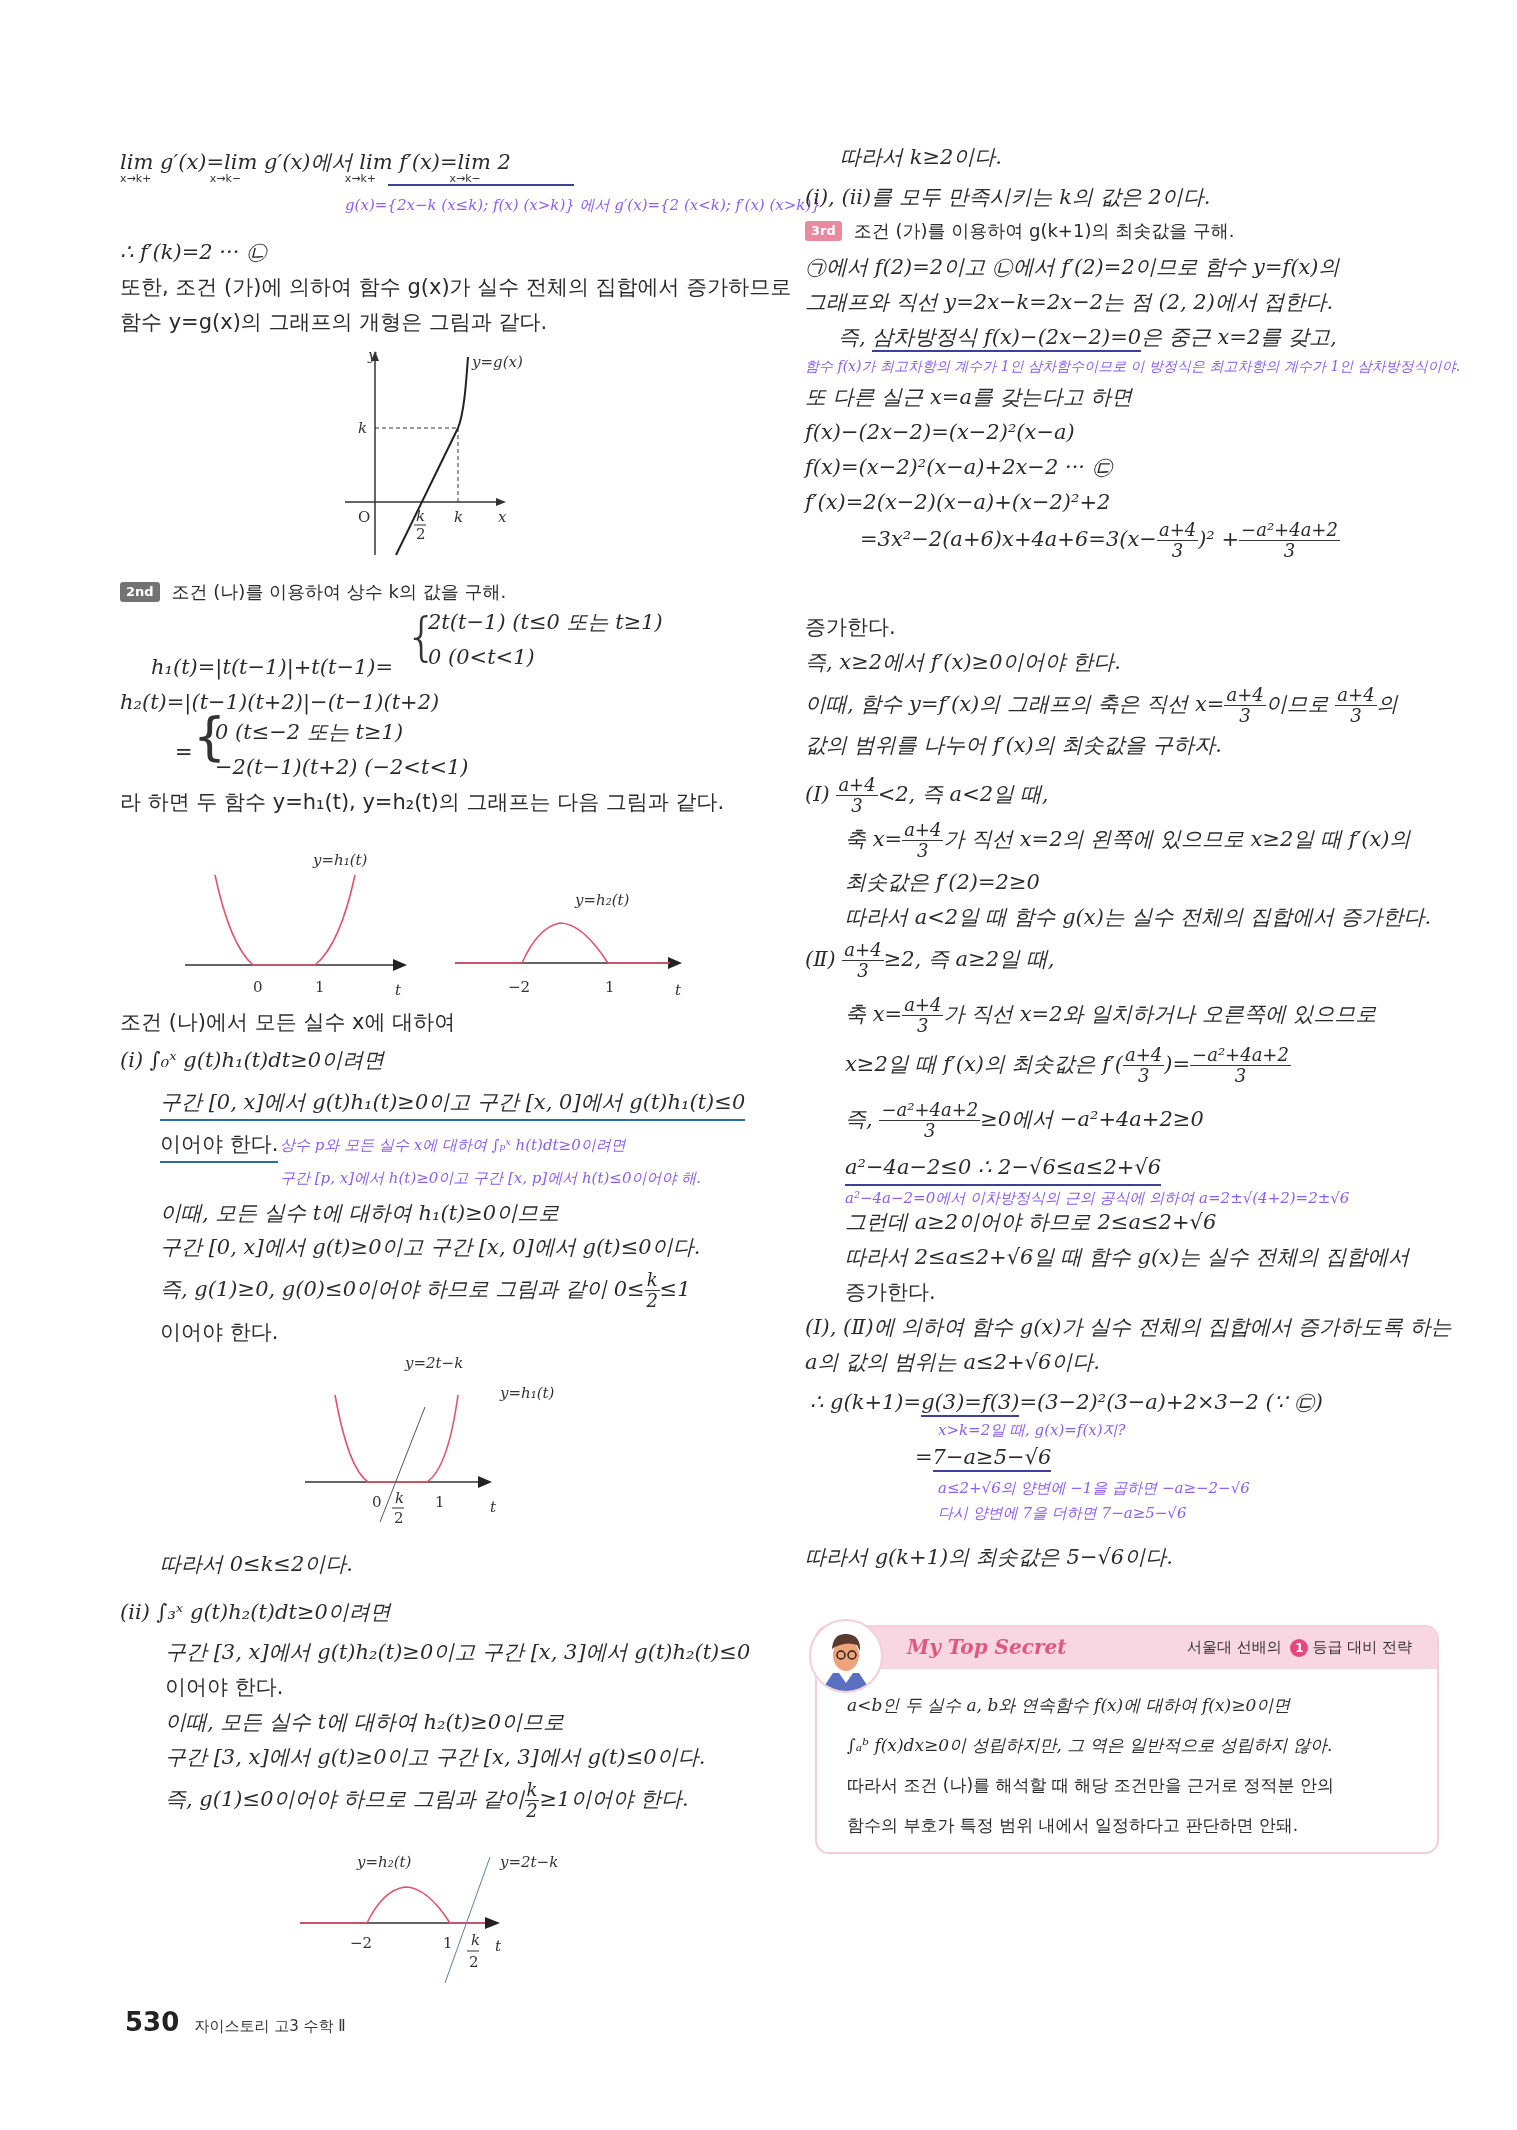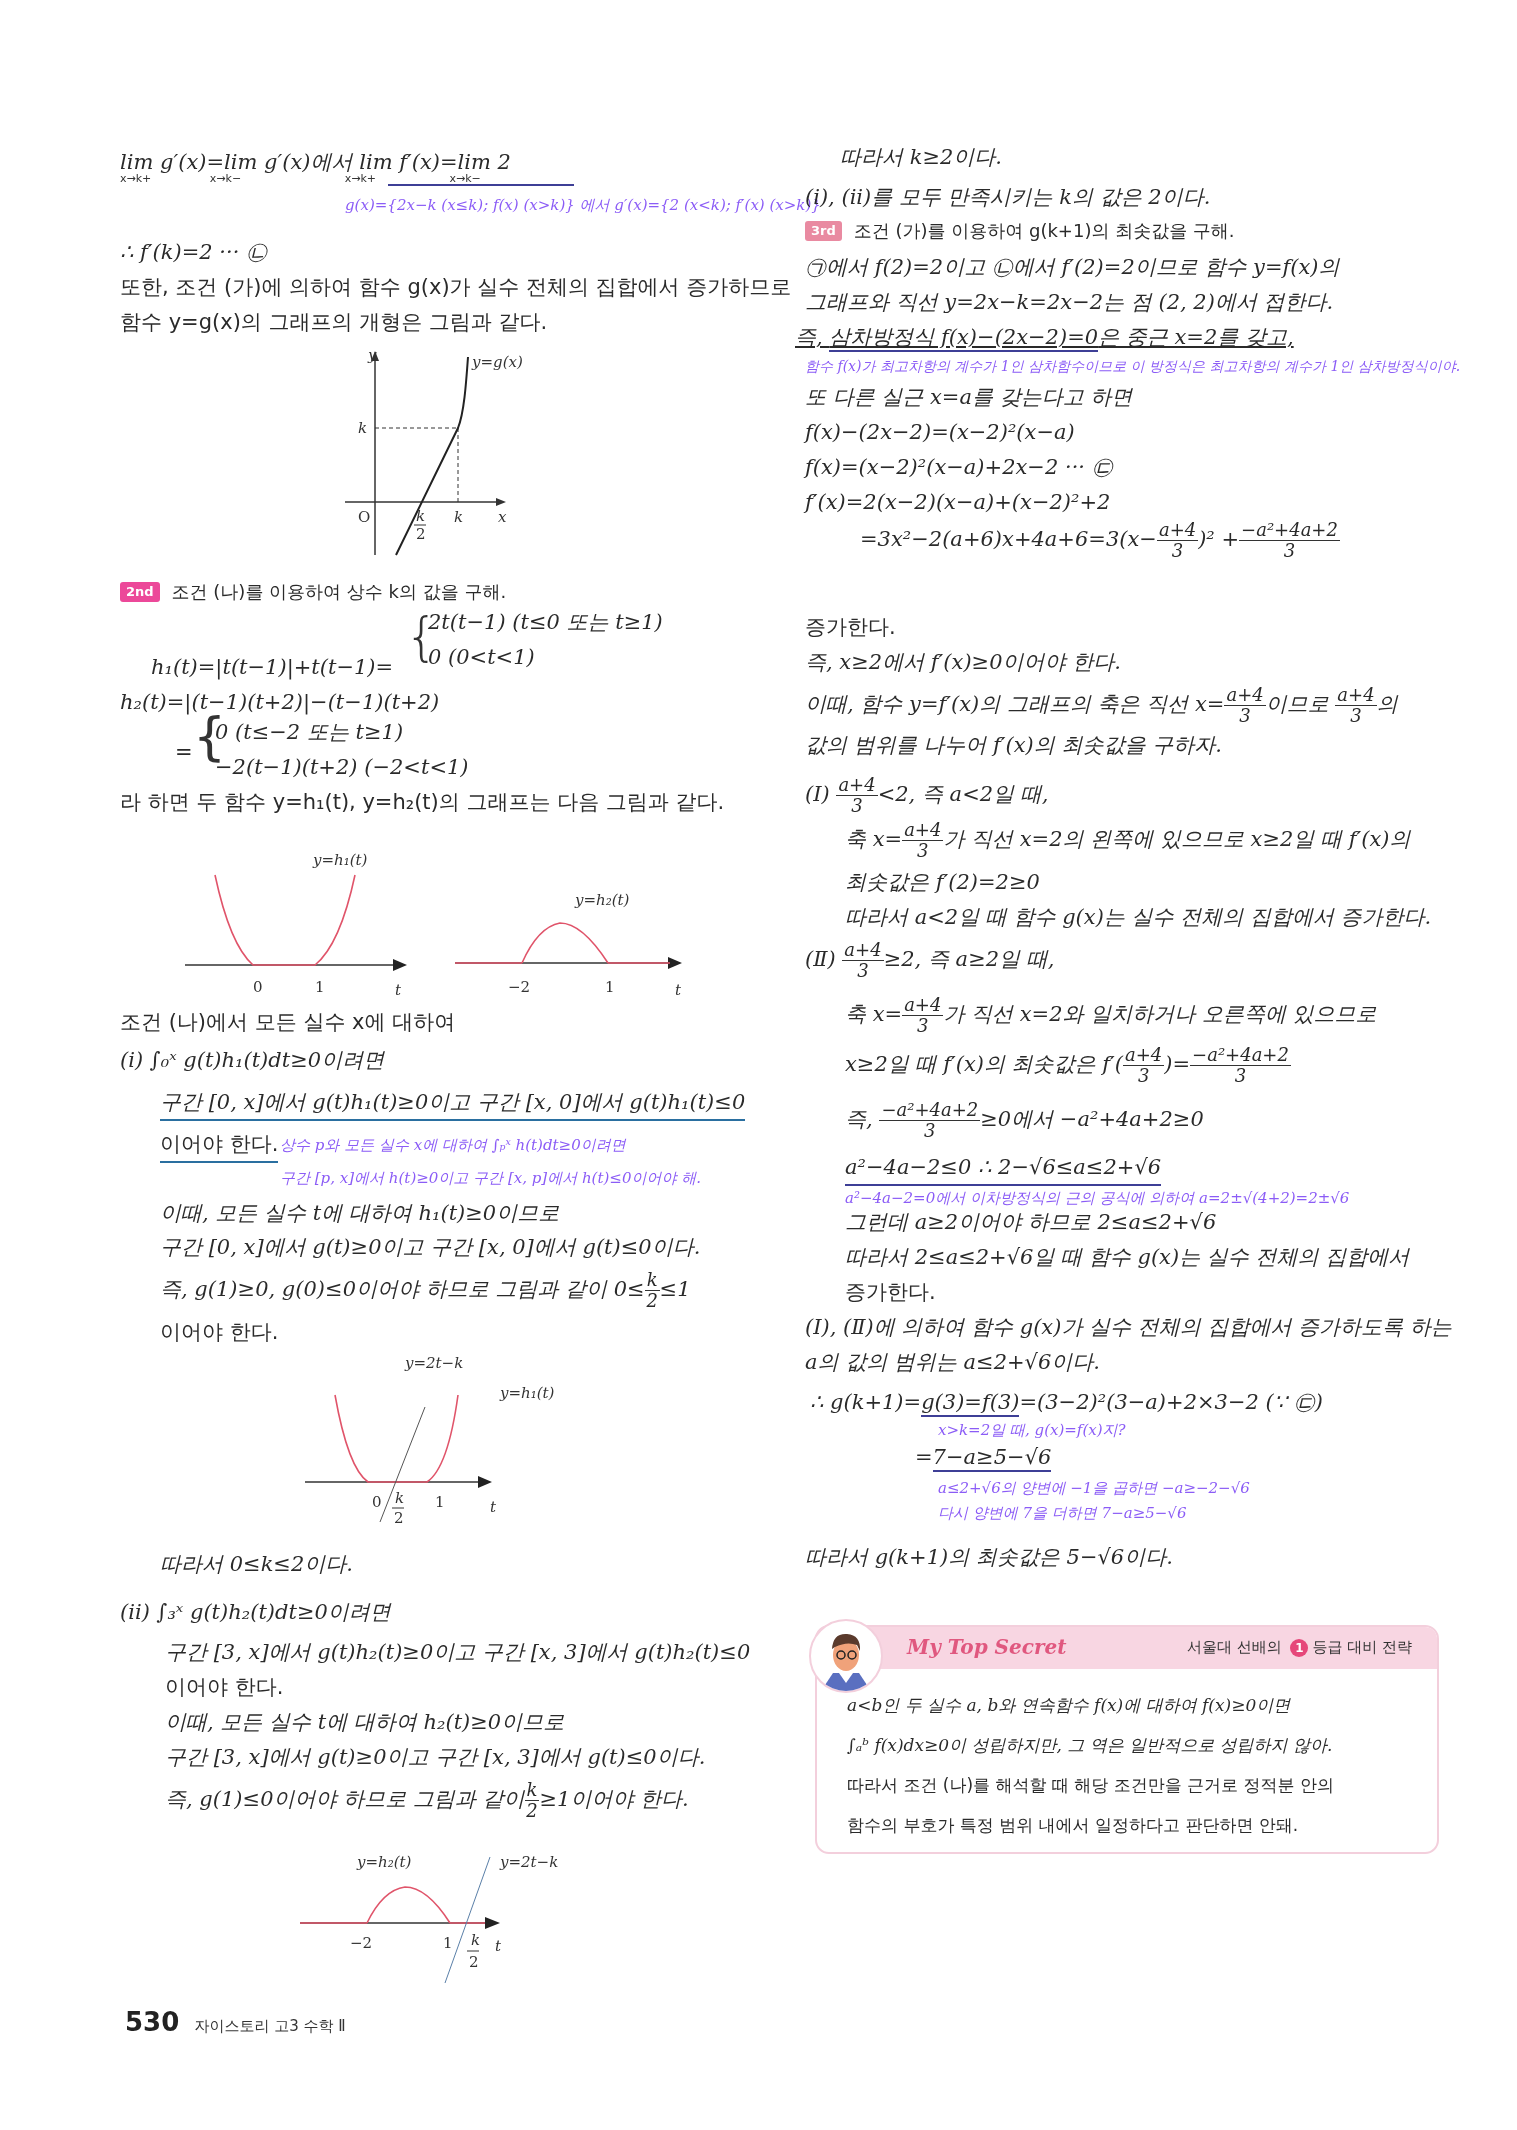--- a/index.html
+++ b/index.html
@@ -6,21 +6,21 @@
   body{width:1517px;height:2130px;position:relative;overflow:hidden;
        font-family:"DejaVu Sans","Liberation Sans",sans-serif;color:#2a2a2a;}
   .page{position:absolute;left:0;top:0;width:1517px;height:2130px;}
   .abs{position:absolute;white-space:nowrap;}
   .t{font-size:21px;line-height:34px;}
   .m{font-family:"DejaVu Serif","Liberation Serif",serif;font-style:italic;}
   .note{font-size:15px;color:#8b5cf6;line-height:20px;}
   .ul{border-bottom:2px solid #3e3f96;padding-bottom:1px;}
   .badge{display:inline-block;font-size:13px;font-weight:bold;color:#fff;
          padding:0 6px;border-radius:3px;line-height:20px;margin-right:12px;vertical-align:2px;}
-  .badge-2nd{background:#ec4899;}
+  .badge-2nd{background:#737373;}
   .badge-3rd{background:#e98aa1;}
   .frac{display:inline-block;vertical-align:middle;text-align:center;line-height:20px;font-size:18px;}
   .frac .n{display:block;border-bottom:1px solid #333;padding:0 2px;}
   .frac .d{display:block;}
   .graph{position:absolute;}
   .graph svg{overflow:visible;}
   .lbl{font-family:"DejaVu Serif","Liberation Serif",serif;font-style:italic;font-size:15px;fill:#333;}
   .lbln{font-family:"DejaVu Serif","Liberation Serif",serif;font-size:15px;fill:#333;}
   .secret{position:absolute;left:815px;top:1625px;width:620px;height:225px;
           border:2px solid #f3cfdc;border-radius:14px;background:#fff;}
@@ -177,21 +177,21 @@
     </svg>
   </div>
 
   <div class="abs t m" style="left:840px;top:140px;">따라서 k≥2이다.</div>
   <div class="abs t m" style="left:805px;top:180px;">(i), (ii)를 모두 만족시키는 k의 값은 2이다.</div>
   <div class="abs t" style="left:805px;top:214px;font-size:18px;">
     <span class="badge badge-3rd">3rd</span><span>조건 (가)를 이용하여 g(k+1)의 최솟값을 구해.</span>
   </div>
   <div class="abs t m" style="left:805px;top:250px;">㉠에서 f(2)=2이고 ㉡에서 f′(2)=2이므로 함수 y=f(x)의</div>
   <div class="abs t m" style="left:805px;top:285px;">그래프와 직선 y=2x−k=2x−2는 점 (2, 2)에서 접한다.</div>
-  <div class="abs t m" style="left:795px;top:320px;text-decoration:underline;">
+  <div class="abs t m" style="left:838px;top:320px;">
     <span>즉, </span><span class="ul">삼차방정식 f(x)−(2x−2)=0</span><span>은 중근 x=2를 갖고,</span>
   </div>
   <div class="abs note m" style="left:805px;top:356px;font-size:14px;">함수 f(x)가 최고차항의 계수가 1인 삼차함수이므로 이 방정식은 최고차항의 계수가 1인 삼차방정식이야.</div>
   <div class="abs t m" style="left:805px;top:380px;">또 다른 실근 x=a를 갖는다고 하면</div>
   <div class="abs t m" style="left:805px;top:415px;">f(x)−(2x−2)=(x−2)²(x−a)</div>
   <div class="abs t m" style="left:805px;top:450px;">f(x)=(x−2)²(x−a)+2x−2 ··· ㉢</div>
   <div class="abs t m" style="left:805px;top:485px;">f′(x)=2(x−2)(x−a)+(x−2)²+2</div>
   <div class="abs t m" style="left:860px;top:520px;">
     <span>=3x²−2(a+6)x+4a+6=3(x−</span><span class="frac"><span class="n">a+4</span><span class="d">3</span></span><span>)² +</span><span class="frac"><span class="n">−a²+4a+2</span><span class="d">3</span></span>
   </div>

